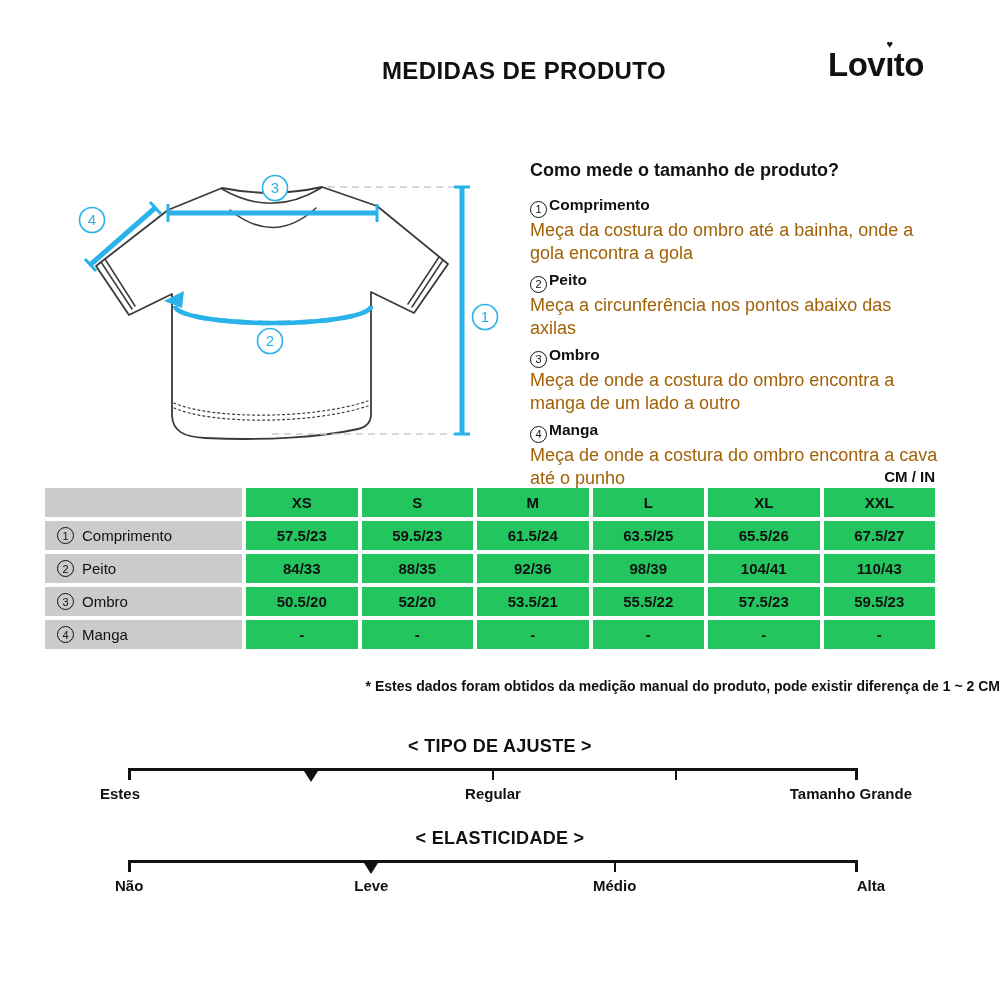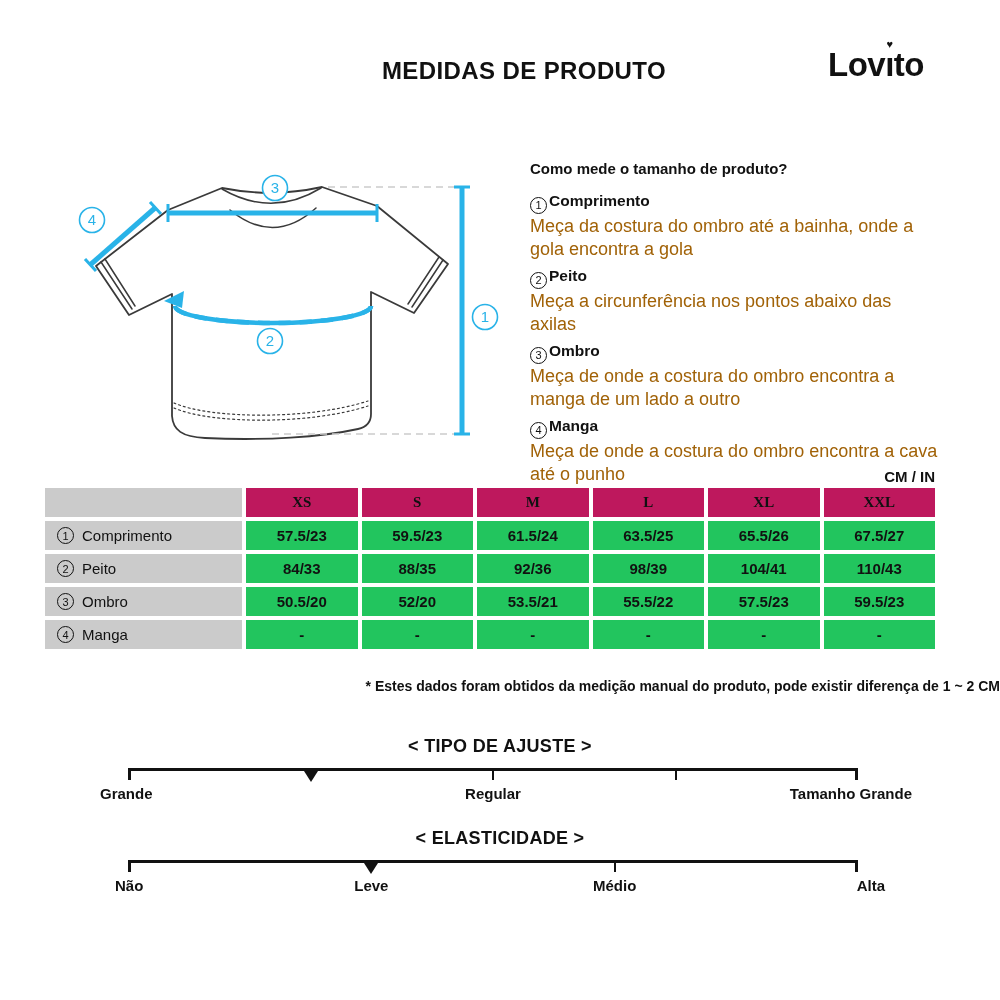--- a/index.html
+++ b/index.html
@@ -11,34 +11,34 @@
          font-size:24px;font-weight:800;letter-spacing:.4px;padding-left:48px;}
   .logo{position:absolute;right:76px;top:46px;font-size:33px;font-weight:800;letter-spacing:-.5px;}
   .logo-i-wrap{position:relative;display:inline-block;}
   .logo-heart{position:absolute;left:50%;top:-7px;transform:translateX(-50%);font-size:11px;line-height:1;}
 
   
   .diagram{position:absolute;left:60px;top:148px;width:440px;height:320px;}
 
   
   .guide{position:absolute;left:530px;top:160px;width:412px;}
-  .guide h2{margin:0 0 12px 0;font-size:15px;font-weight:800;}
+  .guide h2{margin:0 0 12px 0;font-size:18px;font-weight:800;}
   .g-label{font-size:15.5px;font-weight:800;line-height:23px;}
   .g-desc{margin:1px 0 3px 0;font-size:18px;color:#a16207;line-height:23px;}
   .circle-num{display:inline-flex;align-items:center;justify-content:center;
               width:17px;height:17px;border:1.2px solid #111;border-radius:50%;
               font-size:11px;font-weight:400;flex:0 0 auto;box-sizing:border-box;}
   .guide .circle-num{vertical-align:-3px;margin-right:2px;}
 
   
   .unit{position:absolute;right:65px;top:468px;font-size:15px;font-weight:800;}
   .size-table{position:absolute;left:45px;top:488px;width:890px;
               display:grid;grid-template-columns:197px repeat(6,1fr);gap:4px;}
   .size-table > div{height:29px;display:flex;align-items:center;font-size:15px;}
-  .th{background:#be185d;font-weight:800;justify-content:center;font-family:Liberation Serif, serif;}
+  .th{background:#22c55e;font-weight:800;justify-content:center;}
   .corner{background:#cbcbcb;}
   .rowlabel{background:#cbcbcb;padding-left:12px;gap:8px;font-weight:400;}
   .td{background:#22c55e;font-weight:800;justify-content:center;}
 
   
   .footnote{position:absolute;left:0;right:0;top:678px;text-align:right;
             font-size:14px;font-weight:800;}
 
   
   .slider-title{position:absolute;left:0;right:0;text-align:center;
@@ -194,21 +194,21 @@
   <div class="footnote">* Estes dados foram obtidos da medição manual do produto, pode existir diferença de 1 ~ 2 CM</div>
 
   <div class="slider-title fit-title">&lt; TIPO DE AJUSTE &gt;</div>
   <div class="slider fit-slider">
     <div class="track"></div>
     <div class="tick-end-l"></div>
     <div class="tick" style="left:50%"></div>
     <div class="tick" style="left:75%"></div>
     <div class="tick-end-r"></div>
     <div class="marker" style="left:25%"></div>
-    <span class="slider-label" style="left:-28px">Grande</span>
+    <span class="slider-label" style="left:-28px">Estes</span>
     <span class="slider-label lbl-center" style="left:50%">Regular</span>
     <span class="slider-label" style="right:-54px">Tamanho Grande</span>
   </div>
 
   <div class="slider-title stretch-title">&lt; ELASTICIDADE &gt;</div>
   <div class="slider stretch-slider">
     <div class="track"></div>
     <div class="tick-end-l"></div>
     <div class="tick" style="left:66.667%"></div>
     <div class="tick-end-r"></div>

